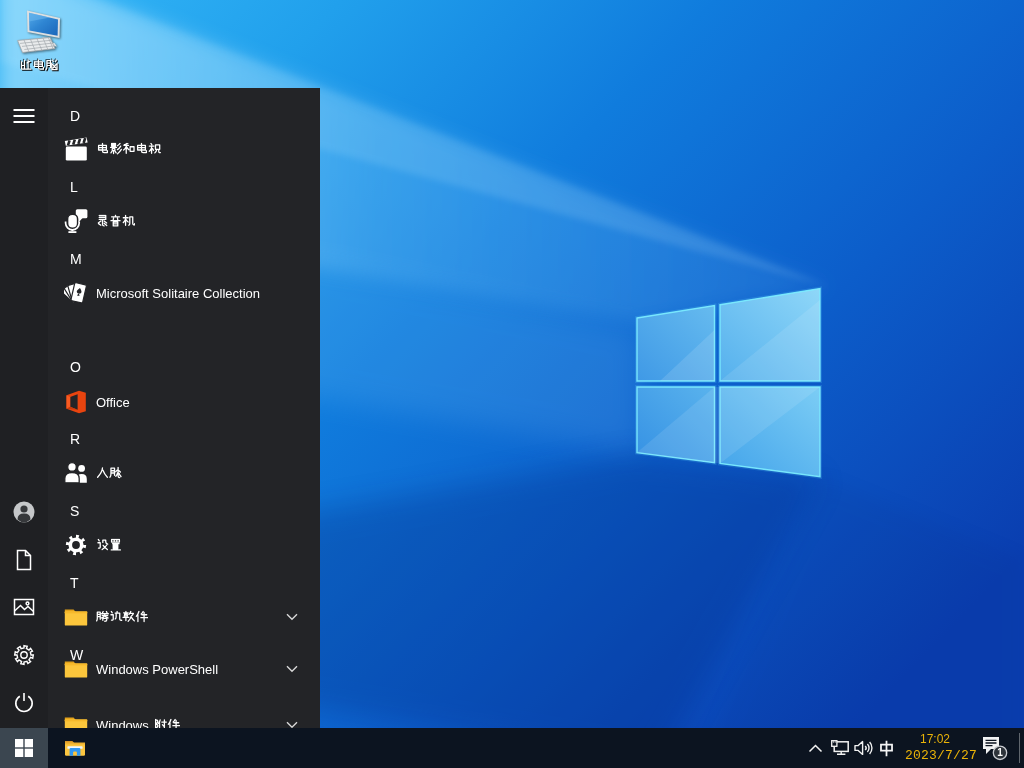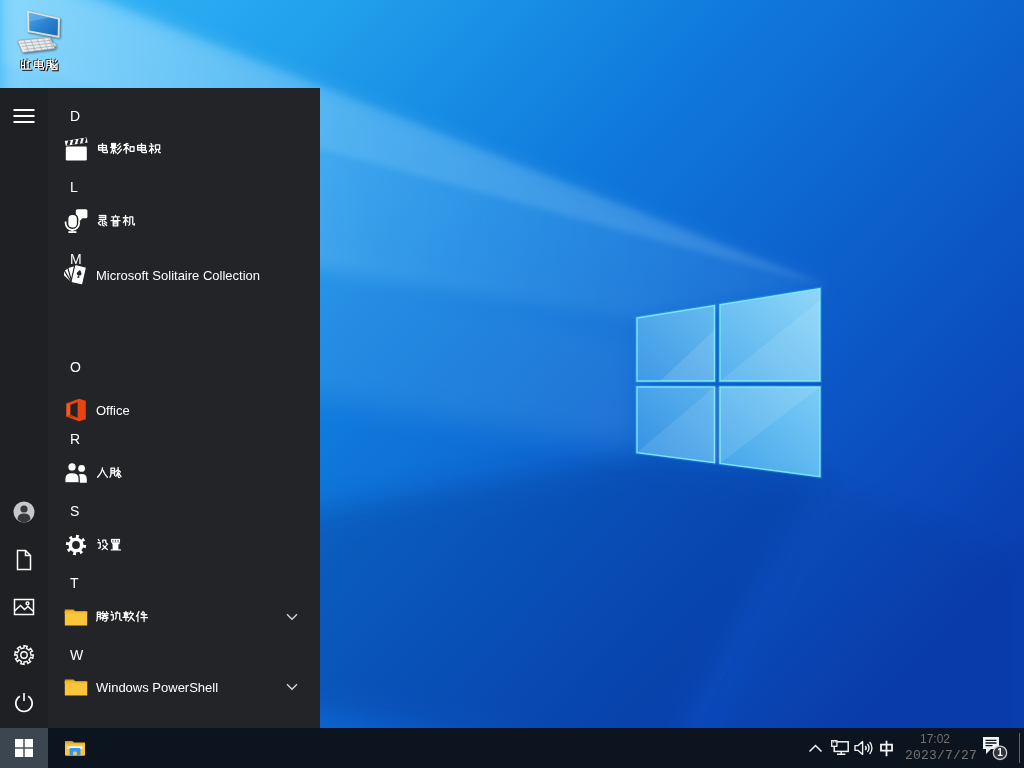--- a/index.html
+++ b/index.html
@@ -13,21 +13,21 @@
   #applist { position:absolute; left:48px; top:0; width:272px; height:640px; }
   .letter { position:absolute; left:22px; width:40px; font-size:14px; color:#fff; transform:translateY(-50%); }
   .row { position:absolute; left:0; width:272px; height:36px; transform:translateY(-50%); }
   .row .ic { position:absolute; left:16px; top:50%; transform:translateY(-50%); }
   .row .tx { position:absolute; left:48px; top:50%; transform:translateY(-50%); font-size:13px; color:#fff; white-space:nowrap; display:flex; align-items:center; gap:4px; }
   .row .chev { position:absolute; left:238px; top:50%; transform:translateY(-50%); }
   
   #bar { position:absolute; left:0; top:728px; width:1024px; height:40px; background:#0c1420; z-index:6; }
   #startbtn { position:absolute; left:0; top:0; width:48px; height:40px; background:#3b4650; display:flex; align-items:center; justify-content:center; }
   .trayic { position:absolute; top:0; height:40px; display:flex; align-items:center; justify-content:center; }
-  #clock { position:absolute; left:905px; top:0; width:60px; height:40px; color:#737373; font-size:12px; text-align:center; }
+  #clock { position:absolute; left:905px; top:0; width:60px; height:40px; color:#eab308; font-size:12px; text-align:center; }
   #clock .t2 { font-size:13px; letter-spacing:0.2px; }
   #clock .t1 { margin-top:4px; line-height:14px; }
   #clock .t2 { line-height:15px; }
   
   #deskic { position:absolute; left:11px; top:7px; width:54px; text-align:center; }
   .cjk { display:block; }
   .cjkg { stroke:#fff; stroke-width:2; fill:none; stroke-linecap:round; stroke-linejoin:round; }
 </style>
 </head>
 <body>
@@ -208,36 +208,36 @@
           <svg class="cjk" width="39" height="13" viewBox="0 0 60 20">
             <g class="cjkg">
               <use href="#g-lu"></use>
               <use href="#g-yin" x="20"></use>
               <use href="#g-ji" x="40"></use>
             </g>
           </svg>
         </div>
     </div>
     <div class="letter" style="top:171px;">M</div>
-    <div class="row" style="top:187px;text-decoration:underline;">
+    <div class="row" style="top:205px;text-decoration:underline;">
       <svg class="ic" width="24" height="24" viewBox="0 0 24 24">
         <g>
           <rect x="8" y="3" width="10" height="16" rx="1.3" fill="#fff" stroke="#232427" stroke-width="1.2" transform="rotate(-48,11.5,19)"></rect>
           <rect x="8" y="3" width="10" height="16" rx="1.3" fill="#fff" stroke="#232427" stroke-width="1.2" transform="rotate(-32,11.5,19)"></rect>
           <rect x="8" y="3" width="10" height="16" rx="1.3" fill="#fff" stroke="#232427" stroke-width="1.2" transform="rotate(-16,11.5,19)"></rect>
           <g transform="rotate(13,11.5,19)">
             <rect x="7" y="2" width="12" height="18.5" rx="1.3" fill="#fff" stroke="#232427" stroke-width="1.2"></rect>
             <path d="M13.2 6.4 Q9.3 10.3 11.7 11.7 Q12.6 12.2 13.2 11.4 Q13.8 12.2 14.7 11.7 Q17.1 10.3 13.2 6.4 Z M13.2 11.4 L11.9 14.2 H14.5 Z" fill="#232427"></path>
           </g>
         </g>
       </svg>
       <div class="tx">Microsoft Solitaire Collection</div>
     </div>
     <div class="letter" style="top:279px;">O</div>
-    <div class="row" style="top:322px;">
+    <div class="row" style="top:314px;">
       <svg class="ic" width="24" height="24" viewBox="0 0 24 24">
         <polygon points="2.5,5.2 15,0.8 21.8,2.8 21.8,21.2 15,23.2 2.5,18.8" fill="#e8440f"></polygon>
         <polygon points="6.2,7.1 13.6,4.3 13.6,19.7 6.2,16.7" fill="#232427"></polygon>
         <polygon points="2.5,5.2 6.2,7.1 6.2,16.7 2.5,18.8" fill="#f95a21"></polygon>
         <polygon points="6.2,16.7 13.6,19.7 2.5,18.8" fill="#c63a0a"></polygon>
       </svg>
       <div class="tx">Office</div>
     </div>
     <div class="letter" style="top:351px;">R</div>
     <div class="row" style="top:385px;">
@@ -285,27 +285,43 @@
               <use href="#g-ruan" x="40"></use>
               <use href="#g-jian" x="60"></use>
             </g>
           </svg>
         </div>
       <svg class="chev" width="12" height="8" viewBox="0 0 12 8">
           <path d="M1 1.2 L6 6.2 L11 1.2" fill="none" stroke="#d8d8d8" stroke-width="1.4"></path>
         </svg>
     </div>
     <div class="letter" style="top:567px;">W</div>
-    <div class="row" style="top:599px;">
+    <div class="row" style="top:581px;">
       <svg class="ic" width="24" height="24" viewBox="0 0 24 24">
         <polygon points="0.8,7.6 0.8,4.6 9.6,4.6 12.2,7.6" fill="#e3a21a"></polygon>
         <rect x="0.8" y="6.4" width="22.4" height="14.2" rx="0.9" fill="#fcc63c"></rect>
         <rect x="0.8" y="6.4" width="22.4" height="2" fill="#f7b92b"></rect>
       </svg>
       <div class="tx">Windows PowerShell</div>
+      <svg class="chev" width="12" height="8" viewBox="0 0 12 8">
+          <path d="M1 1.2 L6 6.2 L11 1.2" fill="none" stroke="#d8d8d8" stroke-width="1.4"></path>
+        </svg>
+    </div>
+    <div class="row" style="top:637px;">
+      <svg class="ic" width="24" height="24" viewBox="0 0 24 24">
+        <polygon points="0.8,7.6 0.8,4.6 9.6,4.6 12.2,7.6" fill="#e3a21a"></polygon>
+        <rect x="0.8" y="6.4" width="22.4" height="14.2" rx="0.9" fill="#fcc63c"></rect>
+        <rect x="0.8" y="6.4" width="22.4" height="2" fill="#f7b92b"></rect>
+      </svg>
+      <div class="tx">Windows <svg class="cjk" width="26" height="13" viewBox="0 0 40 20" style="margin-left:1px;">
+            <g class="cjkg">
+              <use href="#g-fu"></use>
+              <use href="#g-jian" x="20"></use>
+            </g>
+          </svg></div>
       <svg class="chev" width="12" height="8" viewBox="0 0 12 8">
           <path d="M1 1.2 L6 6.2 L11 1.2" fill="none" stroke="#d8d8d8" stroke-width="1.4"></path>
         </svg>
     </div>
   </div>
 </div>
 
 <div id="bar">
   <div id="startbtn">
     <svg width="18" height="18" viewBox="0 0 18 18">

